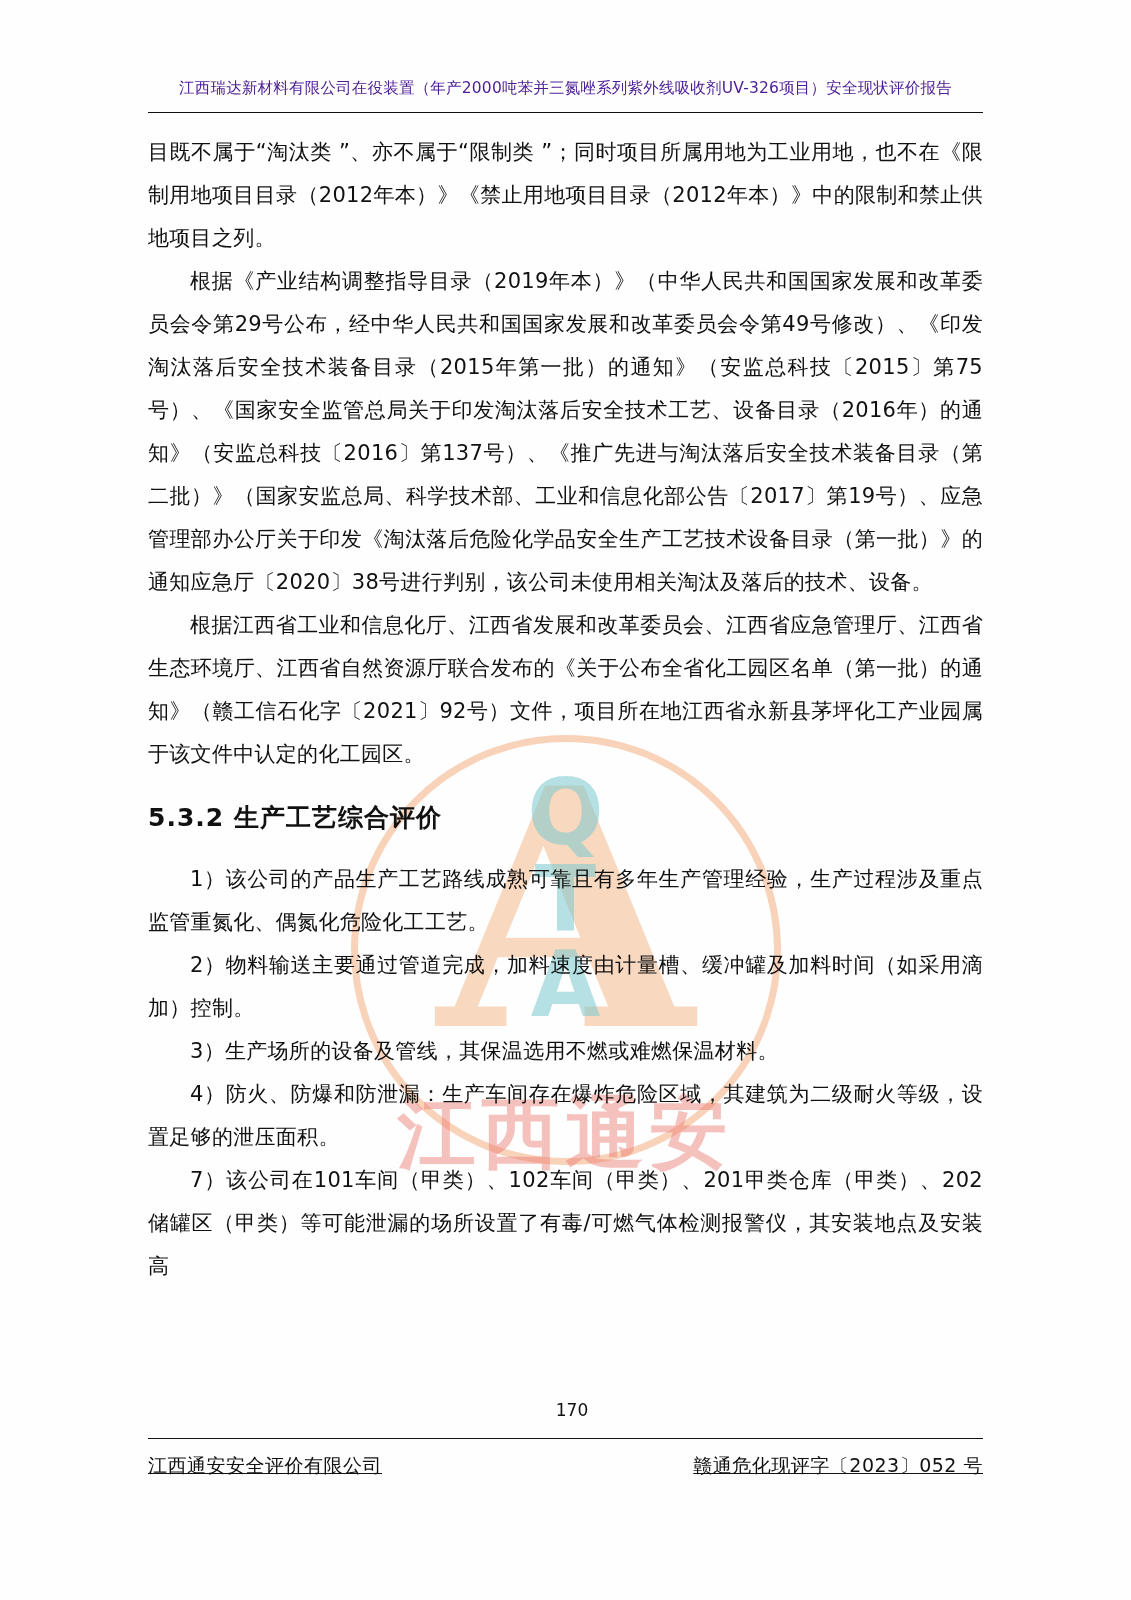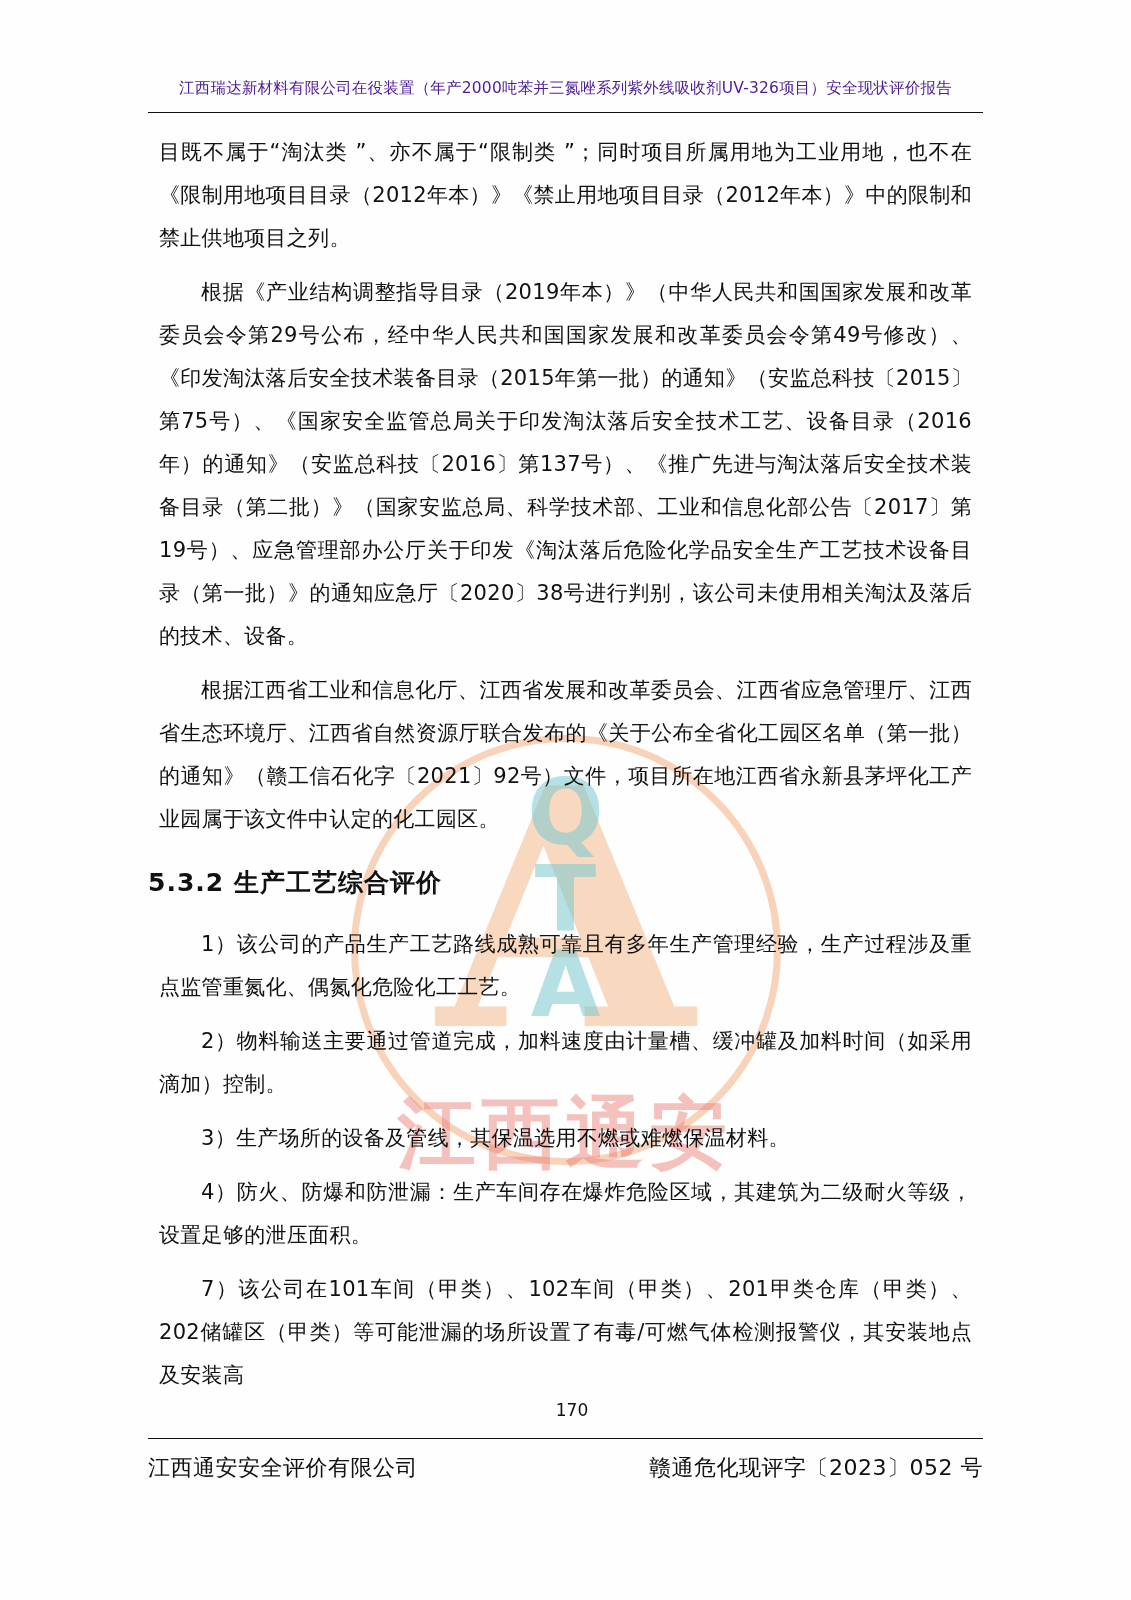--- a/index.html
+++ b/index.html
@@ -99,21 +99,21 @@
 
   .body-text {
     margin-top: 18px;
     font-size: 21px;
     line-height: 43px;
     text-align: justify;
     text-justify: inter-ideograph;
     letter-spacing: 0.3px;
   }
   .body-text p {
-    margin: 11px;
+    margin: 0;
     text-indent: 2em;
   }
   .body-text p.noindent {
     text-indent: 0;
   }
 
   .section-title {
     margin-top: 20px;
     margin-bottom: 4px;
     font-size: 25px;
@@ -140,22 +140,23 @@
     top: 1438px;
     z-index: 2;
   }
   .footer-rule {
     border-top: 1.3px solid #111;
   }
   .footer-row {
     display: flex;
     justify-content: space-between;
     padding-top: 14px;
-    font-size: 22px;
+    font-size: 19px;
     letter-spacing: 0.5px;
+    text-decoration: underline;
   }
 </style>
 </head>
 <body>
 
 <div class="page">
 
   <div class="watermark">
     <div class="wm-ring"></div>
     <div class="wm-a">A</div>

